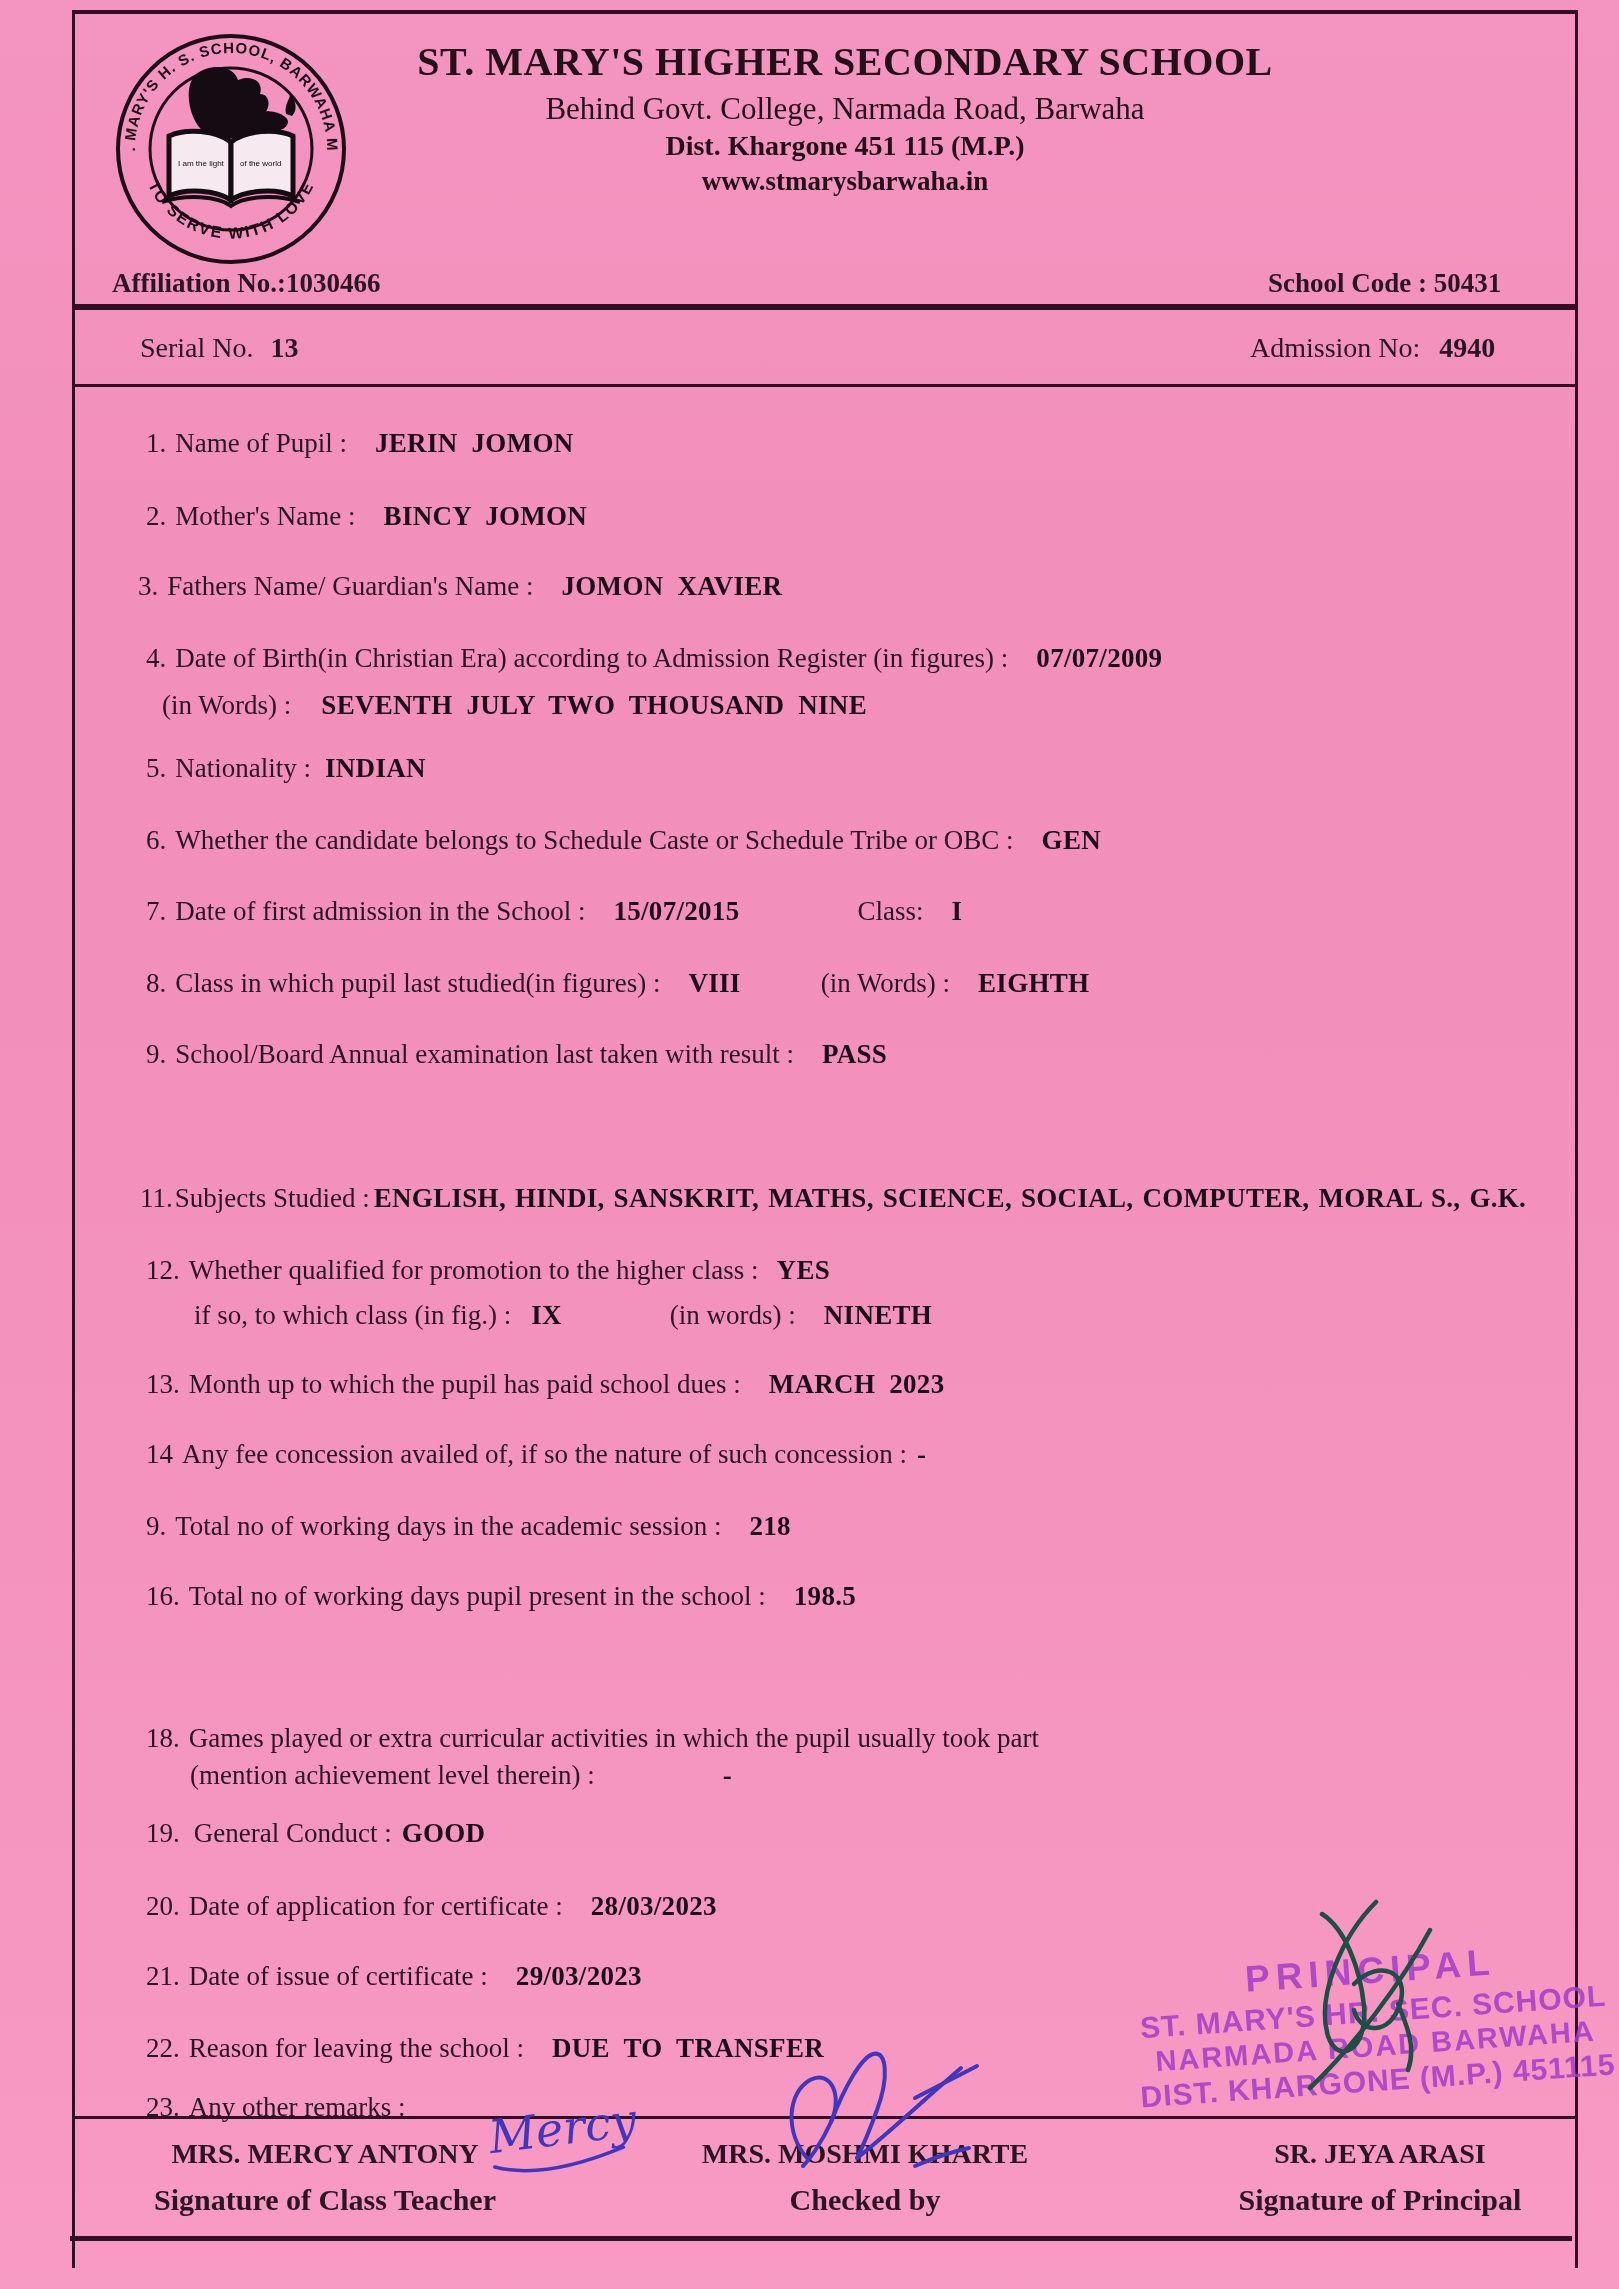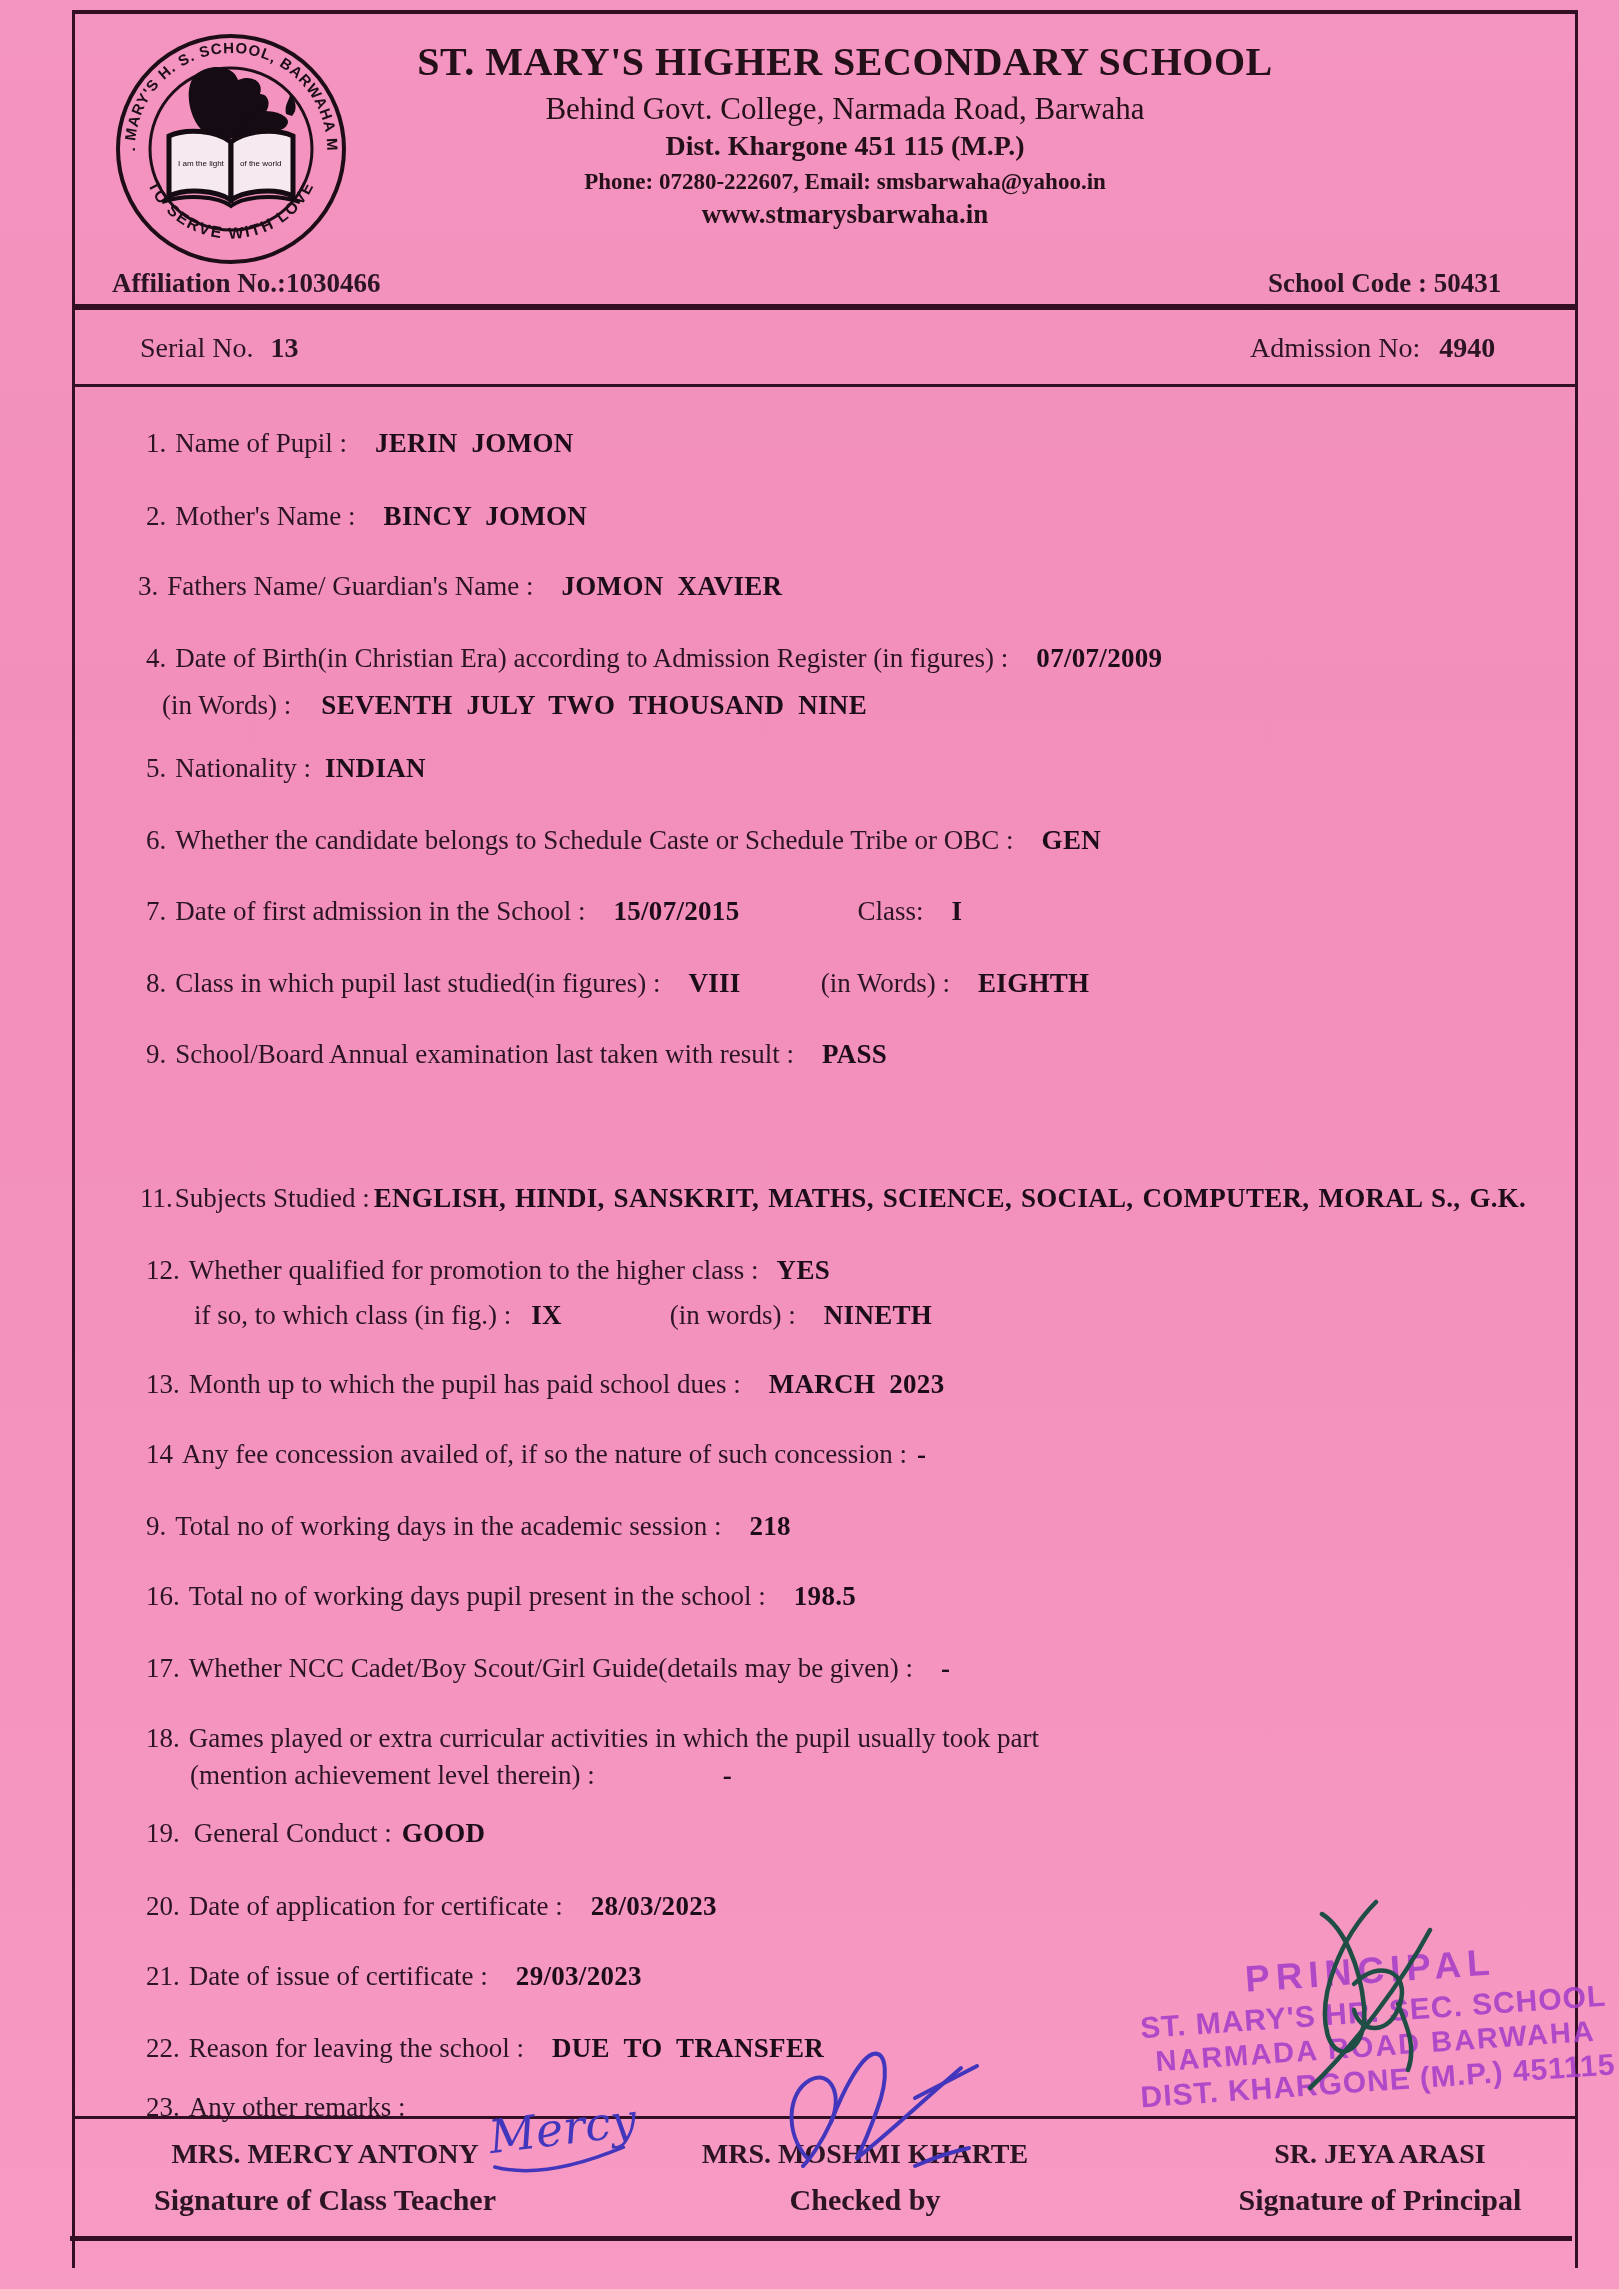--- a/index.html
+++ b/index.html
@@ -80,21 +80,20 @@
     <path fill="#f6e9ef" stroke="#150b12" stroke-width="5" d="M119,112 C134,100 164,98 181,106 L181,166 C164,158 134,160 119,170 Z"></path>
     <path fill="none" stroke="#150b12" stroke-width="4" d="M50,172 C74,164 106,166 119,176 C132,166 164,164 188,172"></path>
     <text x="66" y="136" font-size="8" fill="#150b12" font-family="Liberation Sans, sans-serif">I am the light</text>
     <text x="128" y="136" font-size="8" fill="#150b12" font-family="Liberation Sans, sans-serif">of the world</text>
   </svg>
 
   <div class="htext">
     <div class="hname">ST. MARY'S HIGHER SECONDARY SCHOOL</div>
     <div class="haddr">Behind Govt. College, Narmada Road, Barwaha</div>
     <div class="hdist">Dist. Khargone 451 115 (M.P.)</div>
-    <div class="hphone">Phone: 07280-222607,  Email: smsbarwaha@yahoo.in</div>
     <div class="hweb">www.stmarysbarwaha.in</div>
   </div>
 
   <div class="affil">Affiliation No.:1030466</div>
   <div class="scode">School Code : 50431</div>
 
   <div class="serial">
     <span>Serial No.</span>
     <span class="bold" style="margin-left:10px">13</span>
   </div>
@@ -142,23 +141,20 @@
     <span class="num">13.</span><span>Month up to which the pupil has paid school dues  :</span><span class="val">MARCH 2023</span>
   </div>
   <div class="row" style="top:1438px">
     <span class="num">14</span><span>Any fee concession availed of, if so the nature of such concession   :</span><span class="val" style="margin-left:10px">-</span>
   </div>
   <div class="row" style="top:1510px">
     <span class="num">9.</span><span>Total no of working days in the academic session   :</span><span class="val">218</span>
   </div>
   <div class="row" style="top:1580px">
     <span class="num">16.</span><span>Total no of working days pupil present in the school :</span><span class="val" style="">198.5</span>
-  </div>
-  <div class="row" style="top:1652px">
-    <span class="num">17.</span><span>Whether NCC Cadet/Boy Scout/Girl Guide(details may be given)   :</span><span class="val">-</span>
   </div>
   <div class="row" style="top:1722px">
     <span class="num">18.</span><span>Games played or extra curricular activities in which the pupil usually took part</span>
     <span class="sub" style="padding-left:44px;margin-top:5px"><span>(mention achievement level therein)   :</span><span class="val" style="margin-left:128px">-</span></span>
   </div>
   <div class="row" style="top:1817px">
     <span class="num" style="margin-right:14px">19.</span><span>General Conduct   :</span><span class="val" style="margin-left:10px">GOOD</span>
   </div>
   <div class="row" style="top:1890px">
     <span class="num">20.</span><span>Date of application for certificate  :</span><span class="val">28/03/2023</span>

